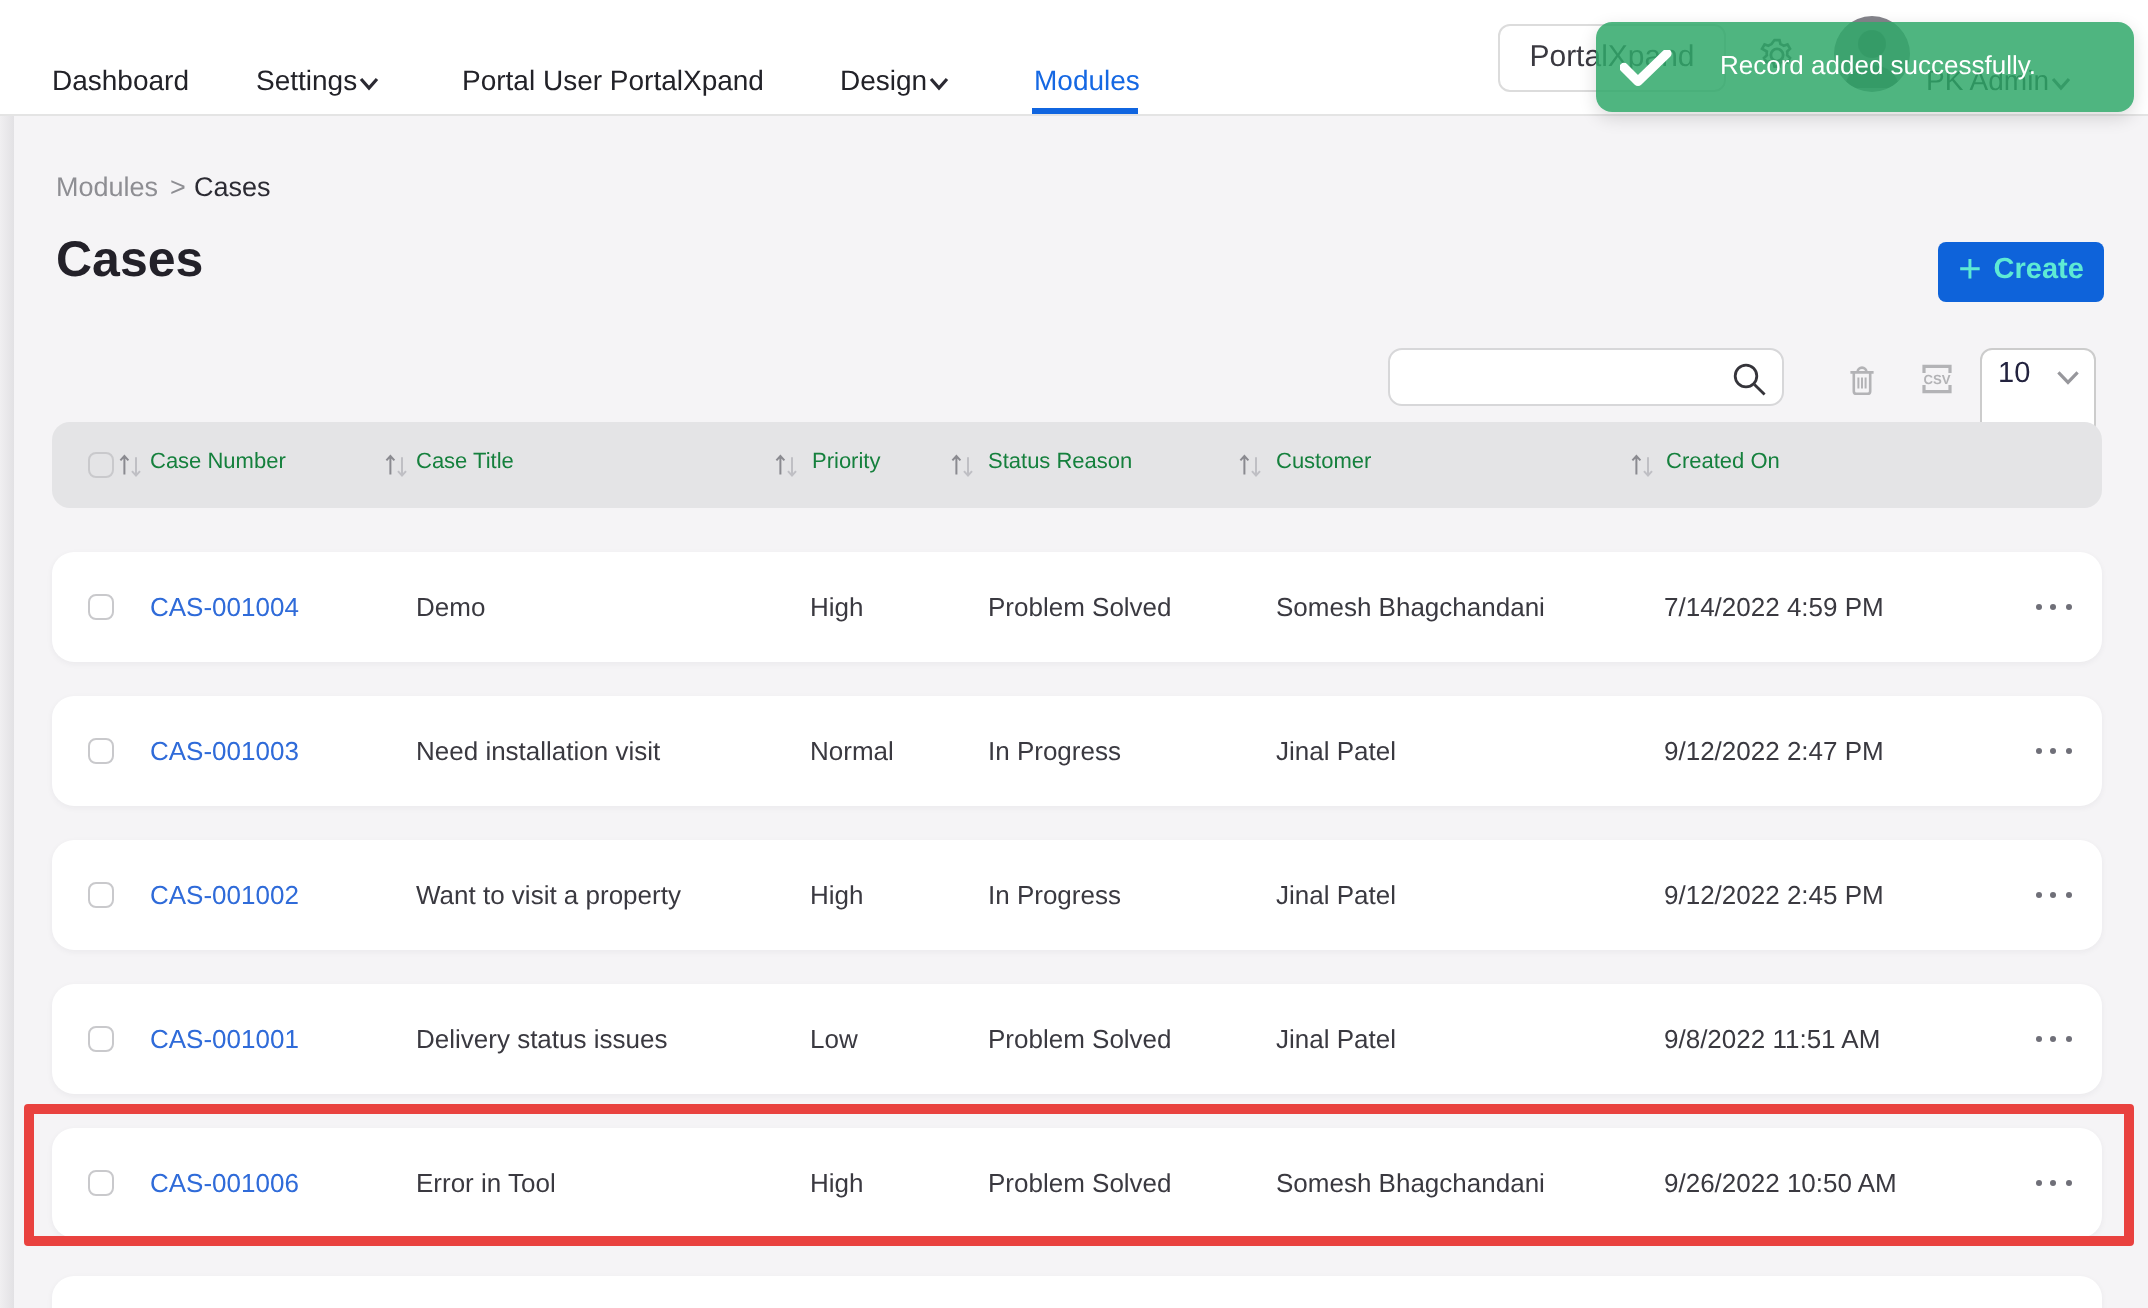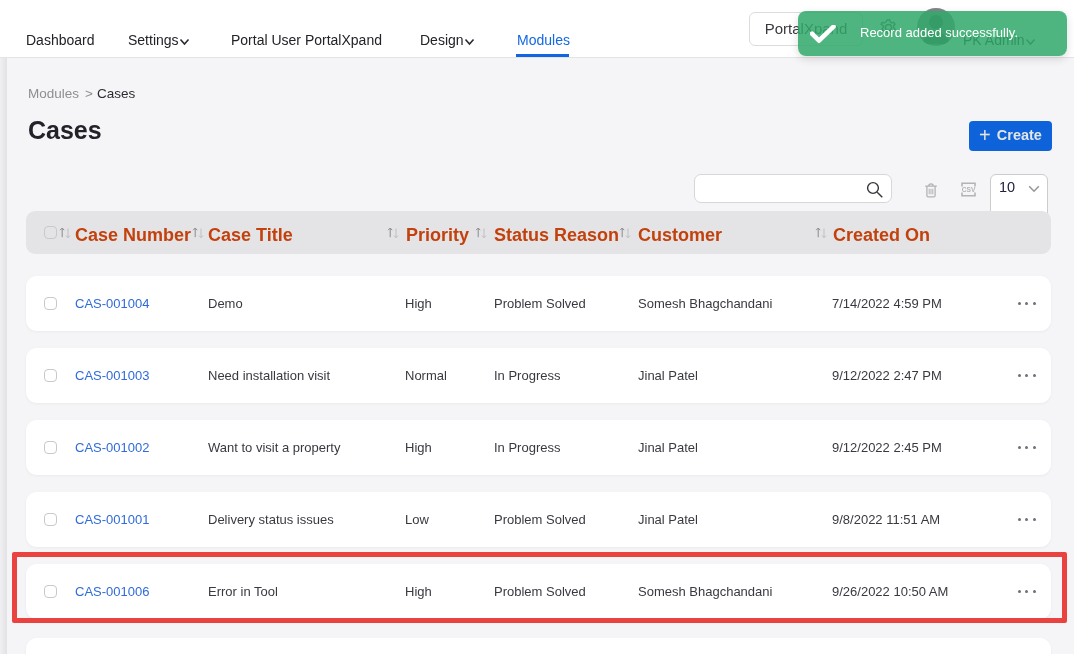--- a/index.html
+++ b/index.html
@@ -8,28 +8,28 @@
   .nav { position:absolute; left:0; top:0; width:1074px; height:58px; background:#fff; border-bottom:1px solid #e4e4e4; z-index:5; }
   .nav-item { position:absolute; top:32px; font-size:14px; color:#222228; white-space:nowrap; }
   .chev { display:inline-block; width:11px; height:8px; margin-left:-3px; vertical-align:-1px; }
   .nav-blue { color:#1568e3; }
   .underline { position:absolute; left:516px; top:54px; width:53px; height:3px; background:#1065e0; }
   .pxbtn { position:absolute; left:749px; top:12px; width:114px; height:34px; border:1px solid #dcdcdc; border-radius:6px; background:#fff; font-size:15px; color:#3a3940; text-align:center; line-height:32px; }
   .content { position:absolute; left:7px; top:58px; width:1067px; height:596px; background:#f5f4f6; }
   .crumb { position:absolute; left:21px; top:28px; font-size:13.5px; color:#8e8e93; width:200px; height:18px; }
   .crumb b { color:#2c2b33; font-weight:400; }
   .title { position:absolute; left:21px; top:58px; font-size:25px; font-weight:bold; color:#232129; }
-  .create { position:absolute; left:962px; top:63px; width:83px; height:30px; background:#0e63da; border-radius:4px; color:#e5e5e5; text-align:center; font-size:14.5px; line-height:29px; font-weight:bold; }
+  .create { position:absolute; left:962px; top:63px; width:83px; height:30px; background:#0e63da; border-radius:4px; color:#5eead4; text-align:center; font-size:14.5px; line-height:29px; font-weight:bold; }
   .create .plus { font-weight:400; font-size:20px; vertical-align:-2px; margin-right:6px; }
   .search { position:absolute; left:687px; top:116px; width:198px; height:29px; background:#fff; border:1px solid #d7d7d9; border-radius:7px; }
   .icon { position:absolute; }
   .sel { position:absolute; left:983px; top:116px; width:58px; height:44px; background:#fff; border:1px solid #cccccc; border-radius:6px; }
   .sel .n { position:absolute; left:8px; top:4px; font-size:14.5px; color:#23233f; }
   .thead { position:absolute; left:19px; top:153px; width:1025px; height:43px; background:#e4e4e6; border-radius:9px; }
-  .hlabel { position:absolute; top:14px; font-size:18px; font-weight:bold; color:#c2410c; white-space:nowrap; }
+  .hlabel { position:absolute; top:14px; font-size:11px; font-weight:normal; color:#15803d; white-space:nowrap; }
   .sort { position:absolute; top:15px; }
   .card { position:absolute; left:19px; width:1025px; height:55px; background:#fff; border-radius:11px; box-shadow:0 1px 3px rgba(40,40,60,0.05); }
   .cell { position:absolute; top:20px; font-size:13px; color:#3a3940; white-space:nowrap;text-align:center; }
   .link { color:#2f6bd9; }
   .cb { position:absolute; left:18px; width:13px; height:13px; border:1px solid #c9c9cc; border-radius:4px; background:transparent; }
   .dots { position:absolute; left:992px; top:26px; width:22px; height:4px; }
   .dots i { position:absolute; top:0; width:3px; height:3px; border-radius:50%; background:#6f6f78; }
   .redframe { position:absolute; left:5px; top:494px; width:1055px; height:71px; border:5px solid #e9423f; border-radius:2px; }
   .toast { position:absolute; left:798px; top:11px; width:269px; height:45px; background:rgba(48,168,106,0.85); border-radius:8px; z-index:10; box-shadow:0 3px 9px rgba(0,0,0,0.14); }
   .toast .txt { position:absolute; left:46px; top:14px; font-size:13px; font-weight:normal; color:#fff; white-space:nowrap;margin-left:16px; }

